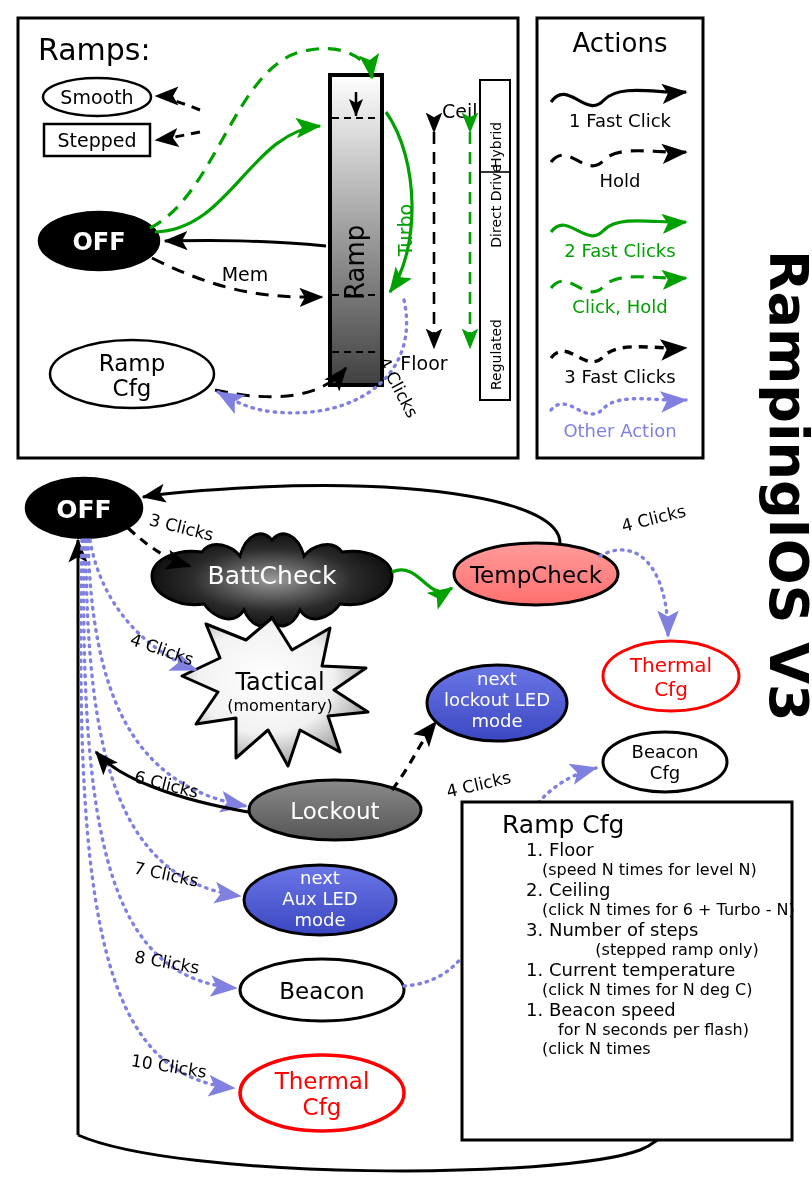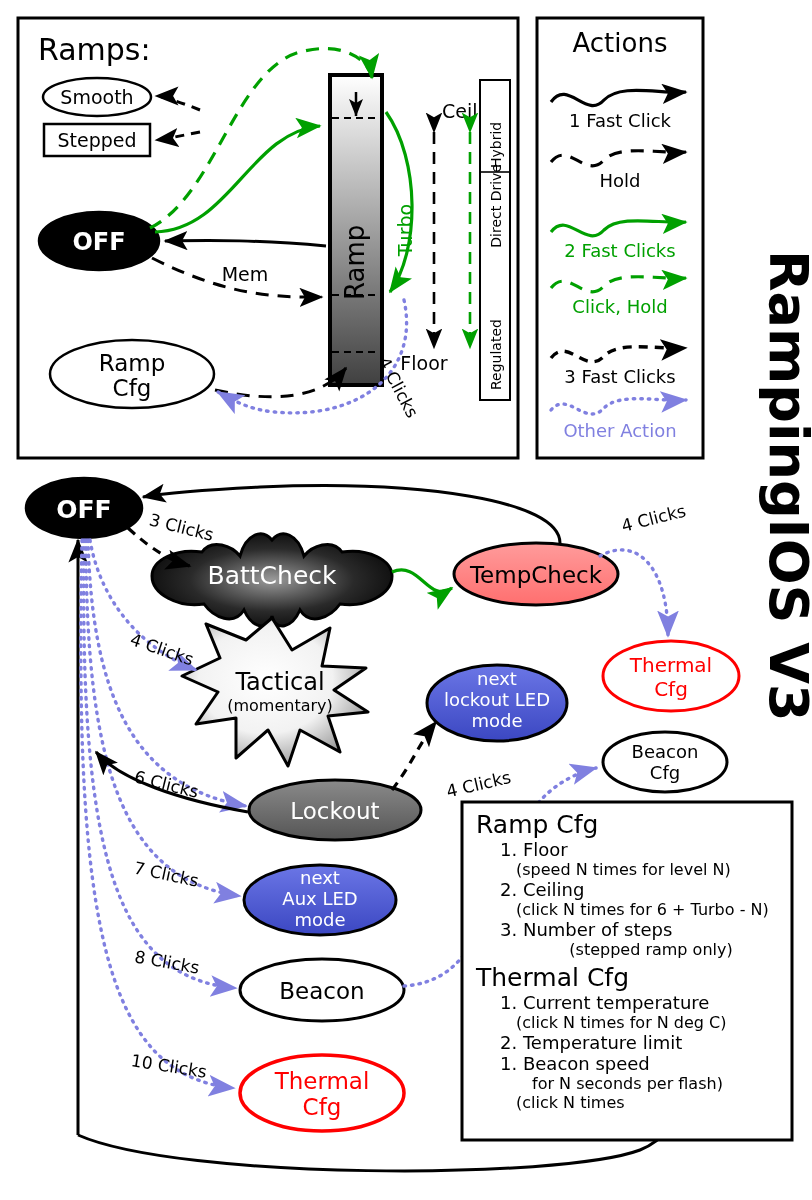--- a/index.html
+++ b/index.html
@@ -248,51 +248,46 @@
   <text transform="translate(166,968) rotate(10)" font-size="17" fill="#000" text-anchor="middle">8 Clicks</text>
 
   <path d="M 82 540 C 74 920 104 1076 234 1088" fill="none" stroke="#8080e0" stroke-width="3.4" stroke-dasharray="1.5,6" stroke-linecap="round" marker-end="url(#ah-violet)"></path>
   <text transform="translate(168,1072) rotate(9)" font-size="17" fill="#000" text-anchor="middle">10 Clicks</text>
 
   <path d="M 248 812 C 180 800 120 780 96 752" fill="none" stroke="#000" stroke-width="3" marker-end="url(#ah-black)"></path>
 
   <rect x="462" y="802" width="330" height="338" fill="#fff" stroke="#000" stroke-width="3"></rect>
 </svg>
 
-<div style="position:absolute; left:474px; top:808px; width:312px; height:326px;">
+<div style="position:absolute; left:500px; top:808px; width:312px; height:326px;">
   <div style="font-size:25px; color:#000; margin:2px 0 0 2px;">Ramp Cfg</div>
   <div style="margin-left:26px;">
     <div style="font-size:18px;">
       <span>1.</span>
       <span>Floor</span>
     </div>
     <div style="font-size:16px; margin-left:16px;">(speed N times for level N)</div>
     <div style="font-size:18px;">
       <span>2.</span>
       <span>Ceiling</span>
     </div>
     <div style="font-size:16px; margin-left:16px;">(click N times for 6 + Turbo - N)</div>
     <div style="font-size:18px;">
       <span>3.</span>
       <span>Number of steps</span>
     </div>
     <div style="font-size:16px; margin-left:16px;text-align:center;">(stepped ramp only)</div>
   </div>
 
-  <div style="font-size:25px; color:#000; margin:4px 0 0 2px;">Thermal Cfg</div>
   <div style="margin-left:26px;">
     <div style="font-size:18px;">
       <span>1.</span>
       <span>Current temperature</span>
     </div>
     <div style="font-size:16px; margin-left:16px;">(click N times for N deg C)</div>
-    <div style="font-size:18px;">
-      <span>2.</span>
-      <span>Temperature limit</span>
-    </div>
   </div>
 
   <div style="margin-left:26px;">
     <div style="font-size:18px;">
       <span>1.</span>
       <span>Beacon speed</span>
     </div>
     <div style="font-size:16px; margin-left:32px;">for N seconds per flash)</div>
     <div style="font-size:16px; margin-left:16px;">(click N times</div>
   </div>

